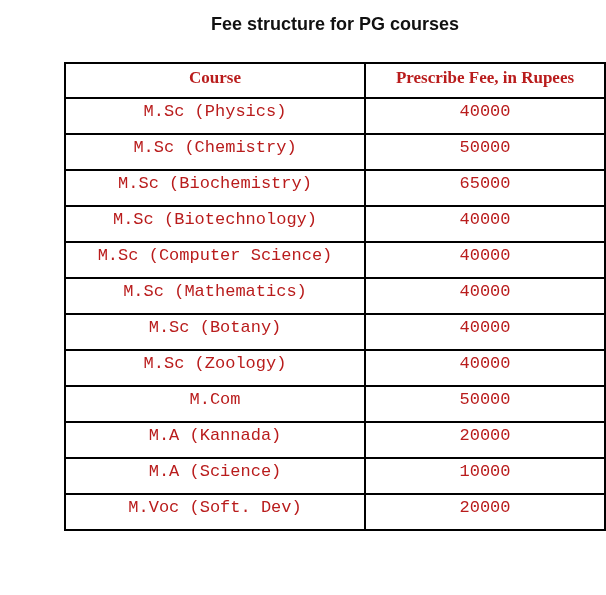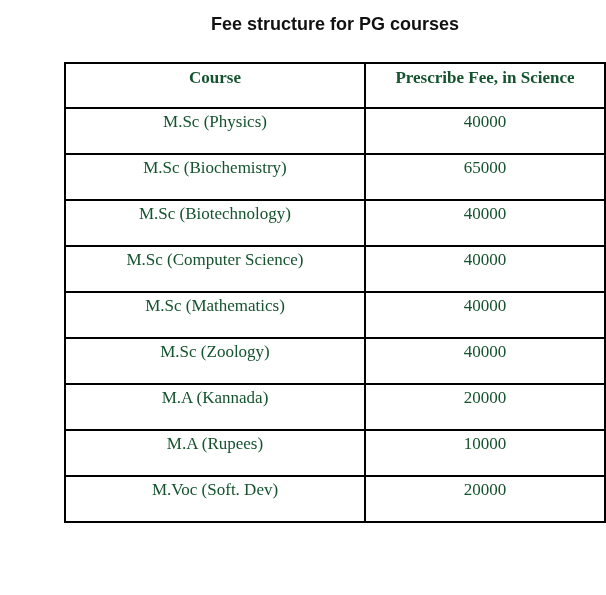--- a/index.html
+++ b/index.html
@@ -38,88 +38,100 @@
     margin: 27px auto 0 auto;
     background: #ffffff;
   }
   table.fee-table col.col-course { width: 300px; }
   table.fee-table col.col-fee    { width: 240px; }
   table.fee-table th,
   table.fee-table td {
     border: 2px solid #000000;
     text-align: center;
     vertical-align: top;
-    color: #14532d;
-    padding: 10px;
+    color: #b91c1c;
+    padding: 0;
     overflow: hidden;
   }
   table.fee-table th {
     height: 29px;
     font-size: 17px;
     font-weight: bold;
     padding-top: 4px;
     font-family: "Liberation Serif", serif;
   }
   table.fee-table td {
     height: 31px;
     font-size: 17px;
     font-weight: normal;
     padding-top: 3px;
-    font-family: Liberation Serif, serif;
+    font-family: Liberation Mono, monospace;
   }
 </style>
 </head>
 <body>
 
 <div class="page">
   <h1 class="title">Fee structure for PG courses</h1>
 
   <table class="fee-table">
     <colgroup>
       <col class="col-course">
       <col class="col-fee">
     </colgroup>
     <thead>
       <tr>
         <th>Course</th>
-        <th>Prescribe Fee, in Science</th>
+        <th>Prescribe Fee, in Rupees</th>
       </tr>
     </thead>
     <tbody id="fee-table-body">
 
     <tr>
           <td>M.Sc (Physics)</td>
           <td>40000</td>
+        </tr>
+        <tr>
+          <td>M.Sc (Chemistry)</td>
+          <td>50000</td>
         </tr>
         <tr>
           <td>M.Sc (Biochemistry)</td>
           <td>65000</td>
         </tr>
         <tr>
           <td>M.Sc (Biotechnology)</td>
           <td>40000</td>
         </tr>
         <tr>
           <td>M.Sc (Computer Science)</td>
           <td>40000</td>
         </tr>
         <tr>
           <td>M.Sc (Mathematics)</td>
           <td>40000</td>
         </tr>
         <tr>
+          <td>M.Sc (Botany)</td>
+          <td>40000</td>
+        </tr>
+        <tr>
           <td>M.Sc (Zoology)</td>
           <td>40000</td>
+        </tr>
+        <tr>
+          <td>M.Com</td>
+          <td>50000</td>
         </tr>
         <tr>
           <td>M.A (Kannada)</td>
           <td>20000</td>
         </tr>
         <tr>
-          <td>M.A (Rupees)</td>
+          <td>M.A (Science)</td>
           <td>10000</td>
         </tr>
         <tr>
           <td>M.Voc (Soft. Dev)</td>
           <td>20000</td>
         </tr>
       </tbody>
   </table>
 </div>
 

